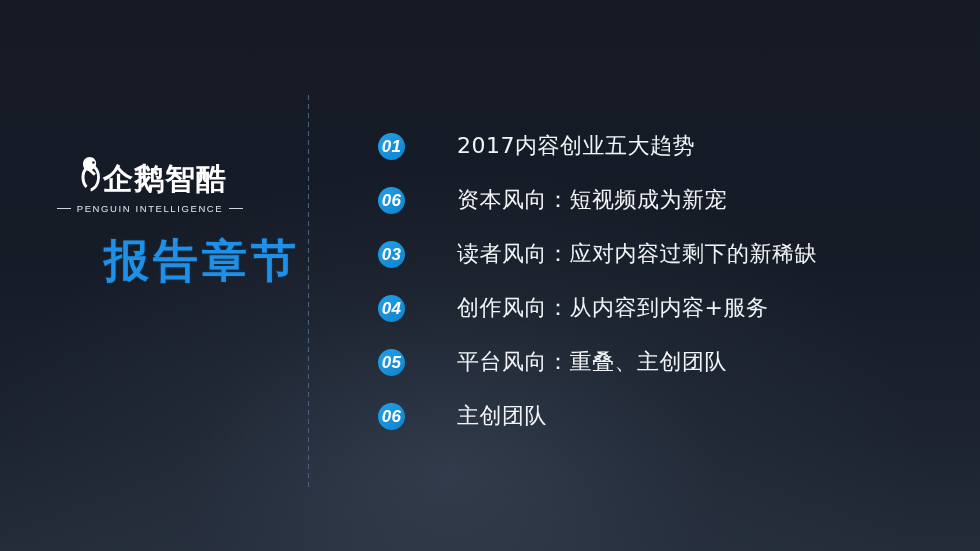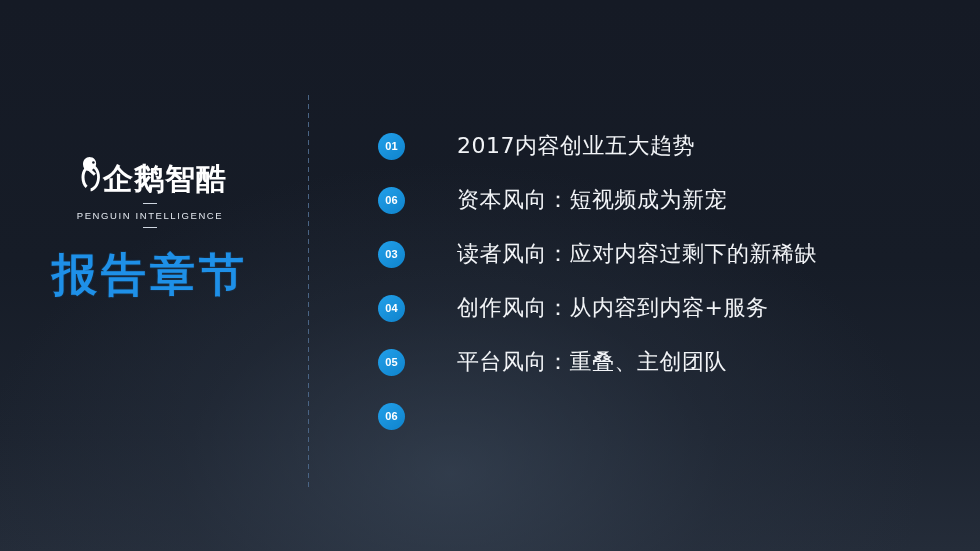--- a/index.html
+++ b/index.html
@@ -23,21 +23,21 @@
       linear-gradient(180deg, #151a25 0%, #161c27 48%, #1c232f 78%, #242c39 100%);
   }
 
   
   .left-panel {
     position: absolute;
     left: 0;
     top: 150px;
     width: 300px;
     height: 200px;
-    text-align: center;
+    text-align: right;
   }
 
   .brand-lockup {
     position: relative;
     width: 190px;
     margin: 0 auto;
   }
 
   .brand-mark {
     display: flex;
@@ -64,21 +64,20 @@
     white-space: nowrap;
     font-family: "DejaVu Sans", "Liberation Sans", sans-serif;
   }
 
   .brand-en-row {
     display: flex;
     align-items: center;
     justify-content: center;
     gap: 6px;
     margin-top: 7px;
-    flex-direction: column;
   }
   .brand-en-row .rule {
     width: 14px;
     height: 1px;
     background: #cfd6e0;
     flex: 0 0 auto;
   }
   .brand-en {
     font-size: 9.5px;
     letter-spacing: 1.6px;
@@ -125,25 +124,26 @@
   }
 
   .toc-badge {
     flex: 0 0 auto;
     width: 27px;
     height: 27px;
     border-radius: 50%;
     background: #1490d8;
     background-image: linear-gradient(140deg, #22a0ea 0%, #0f83cc 100%);
     color: #ffffff;
-    font-size: 11px;
+    font-size: 17px;
     font-weight: bold;
     line-height: 27px;
     text-align: center;
     letter-spacing: 0.2px;
+    font-style: italic;
   }
 
   .toc-label {
     margin-left: 52px;
     font-size: 22px;
     color: #f2f4f7;
     letter-spacing: 0.5px;
     white-space: nowrap;
     font-family: "DejaVu Sans", "Liberation Sans", sans-serif;
   }
@@ -200,17 +200,18 @@
       <span class="toc-label">创作风向：从内容到内容+服务</span>
     </div>
 
     <div class="toc-item">
       <span class="toc-badge">05</span>
       <span class="toc-label">平台风向：重叠、主创团队</span>
     </div>
 
     <div class="toc-item">
       <span class="toc-badge">06</span>
+      <span class="toc-label">主创团队</span>
     </div>
 
   </div>
 
 </div>
 
 </body></html>

